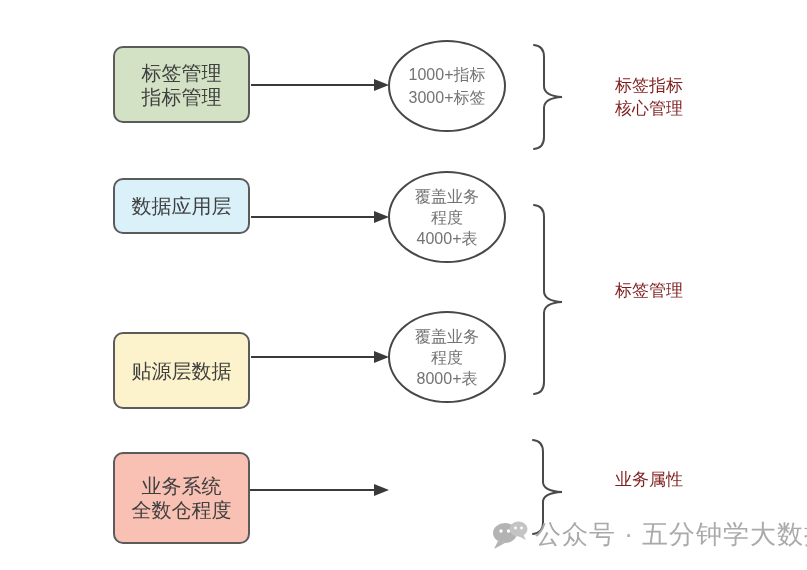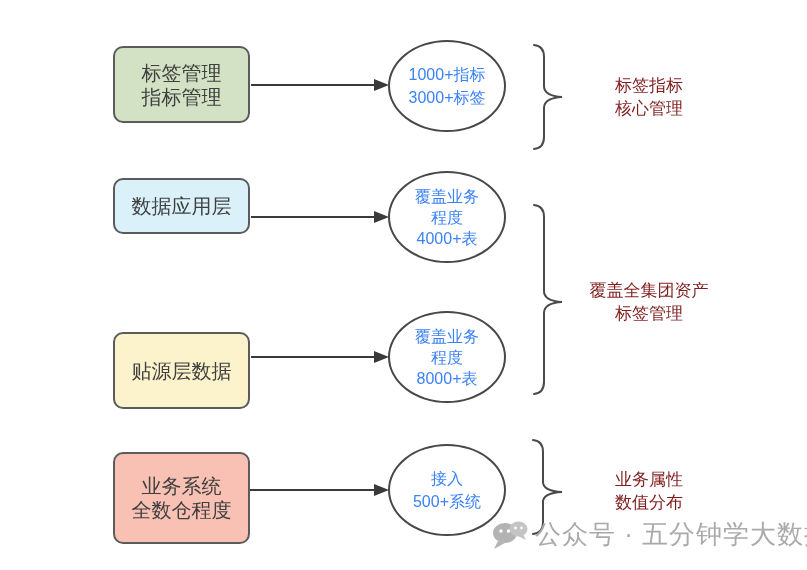--- a/index.html
+++ b/index.html
@@ -45,21 +45,21 @@
     box-sizing: border-box;
     border: 2px solid #484848;
     border-radius: 50%;
     background: #ffffff;
     display: flex;
     flex-direction: column;
     align-items: center;
     justify-content: center;
     font-size: 16px;
     line-height: 21px;
-    color: #3b82f6;
+    color: #737373;
     text-align: center;
   }
   .ellipse-1 { top: 40px;  line-height: 23px; }
   .ellipse-2 { top: 171px; }
   .ellipse-3 { top: 311px; }
   .ellipse-4 { top: 444px; line-height: 23px; }
   .brace-label {
     position: absolute;
     text-align: center;
     font-size: 17px;
@@ -143,36 +143,30 @@
   <div class="ellipse ellipse-3">
     <span>覆盖业务</span>
     <span>程度</span>
     <span>8000+表</span>
   </div>
 
   <div class="box box-4">
     <span>业务系统</span>
     <span>全数仓程度</span>
   </div>
-  <div class="ellipse ellipse-4">
-    <span>接入</span>
-    <span>500+系统</span>
-  </div>
 
   <div class="brace-label label-1">
     <div>标签指标</div>
     <div>核心管理</div>
   </div>
   <div class="brace-label label-2">
-    <div>覆盖全集团资产</div>
     <div>标签管理</div>
   </div>
   <div class="brace-label label-3">
     <div>业务属性</div>
-    <div>数值分布</div>
   </div>
 
   <div class="watermark">
     <span style="display:inline-block; width:36px; height:34px;">
       <svg width="36" height="34" viewBox="0 0 36 34">
         <ellipse cx="13" cy="15" rx="12" ry="10" fill="#b3b3b3"></ellipse>
         <path d="M6,23 L2,31 L13,25 Z" fill="#b3b3b3"></path>
         <circle cx="9" cy="13" r="1.7" fill="#ffffff"></circle>
         <circle cx="16.5" cy="13" r="1.7" fill="#ffffff"></circle>
         <ellipse cx="26.5" cy="11" rx="9" ry="7.5" fill="#c4c4c4"></ellipse>

